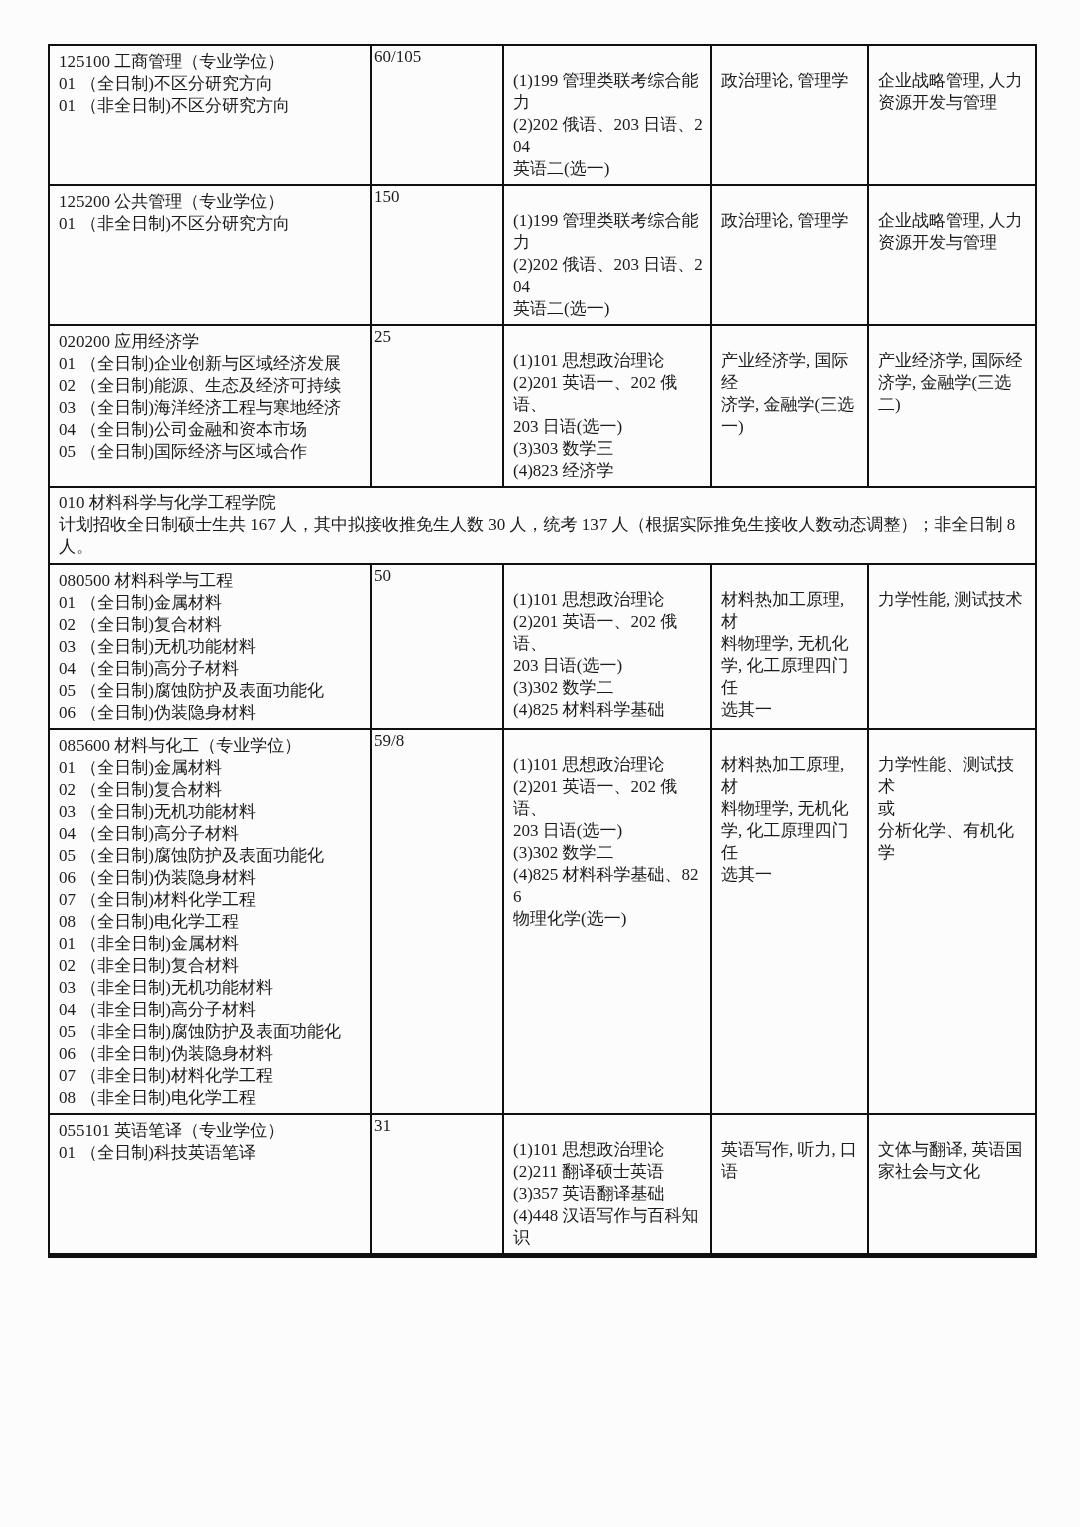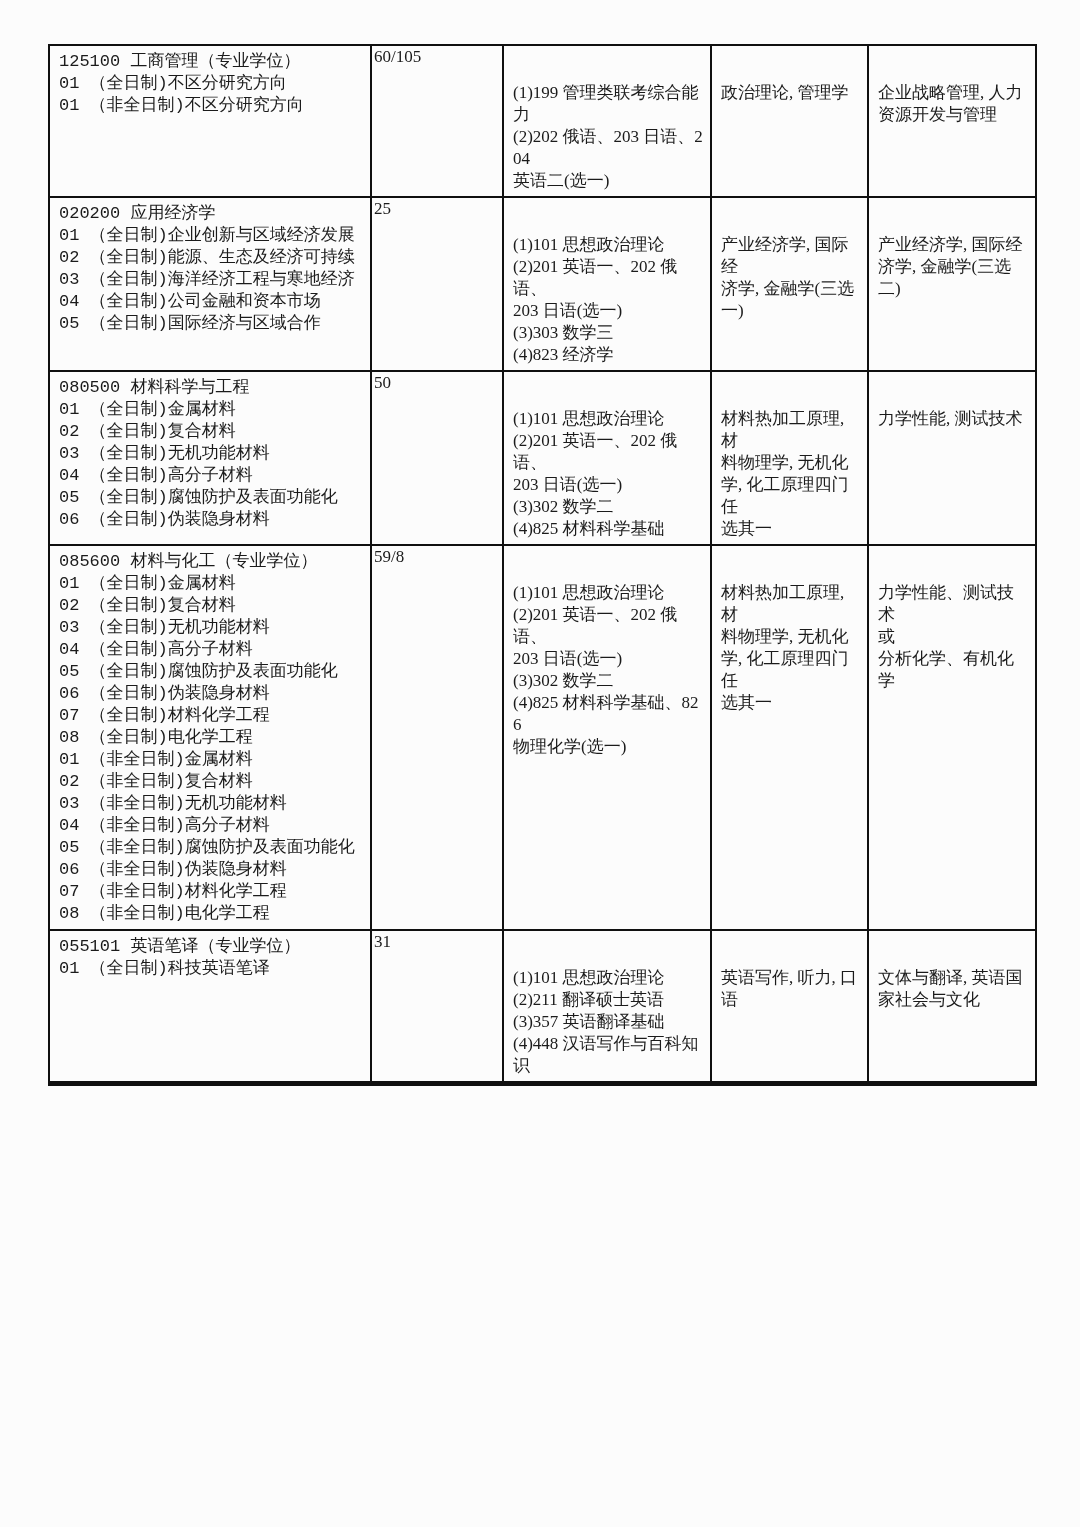--- a/index.html
+++ b/index.html
@@ -25,23 +25,23 @@
   col.c-additional{width:168px;}
   td{
     border:2px solid #101010;
     vertical-align:top;
     white-space:pre-line;
     font-size:17px;
     line-height:22px;
     overflow:hidden;
     word-break:break-all;
   }
-  td.cell-program{padding:5px 13px 4px 9px;font-family:Liberation Mono, monospace;}
+  td.cell-program{padding:5px 13px 4px 9px;}
   td.cell-quota{text-align:left;padding:0 2px 4px 2px;margin-top:12px;}
-  td.cell-exam,td.cell-retest,td.cell-additional{padding:36px 5px 4px 9px;}
+  td.cell-exam,td.cell-retest,td.cell-additional{padding:24px 5px 4px 9px;}
   td.section-cell{padding:4px 10px 5px 9px;}
 </style>
 </head>
 <body>
 
 <div class="table-wrap">
   <table>
     <colgroup>
       <col class="c-program">
       <col class="c-quota">
@@ -57,38 +57,54 @@
           <td class="cell-quota">60/105</td>
           <td class="cell-exam">(1)199 管理类联考综合能
 力
 (2)202 俄语、203 日语、204
 英语二(选一)</td>
           <td class="cell-retest">政治理论, 管理学</td>
           <td class="cell-additional">企业战略管理, 人力
 资源开发与管理</td>
         </tr>
         <tr>
+          <td class="cell-program">125200 公共管理（专业学位）
+01 （非全日制)不区分研究方向</td>
+          <td class="cell-quota">150</td>
+          <td class="cell-exam">(1)199 管理类联考综合能
+力
+(2)202 俄语、203 日语、204
+英语二(选一)</td>
+          <td class="cell-retest">政治理论, 管理学</td>
+          <td class="cell-additional">企业战略管理, 人力
+资源开发与管理</td>
+        </tr>
+        <tr>
           <td class="cell-program">020200 应用经济学
 01 （全日制)企业创新与区域经济发展
 02 （全日制)能源、生态及经济可持续
 03 （全日制)海洋经济工程与寒地经济
 04 （全日制)公司金融和资本市场
 05 （全日制)国际经济与区域合作</td>
           <td class="cell-quota">25</td>
           <td class="cell-exam">(1)101 思想政治理论
 (2)201 英语一、202 俄语、
 203 日语(选一)
 (3)303 数学三
 (4)823 经济学</td>
           <td class="cell-retest">产业经济学, 国际经
 济学, 金融学(三选
 一)</td>
           <td class="cell-additional">产业经济学, 国际经
 济学, 金融学(三选
 二)</td>
+        </tr>
+        <tr>
+          <td colspan="5" class="section-cell">010 材料科学与化学工程学院
+计划招收全日制硕士生共 167 人，其中拟接收推免生人数 30 人，统考 137 人（根据实际推免生接收人数动态调整）；非全日制 8 人。</td>
         </tr>
         <tr>
           <td class="cell-program">080500 材料科学与工程
 01 （全日制)金属材料
 02 （全日制)复合材料
 03 （全日制)无机功能材料
 04 （全日制)高分子材料
 05 （全日制)腐蚀防护及表面功能化
 06 （全日制)伪装隐身材料</td>
           <td class="cell-quota">50</td>

